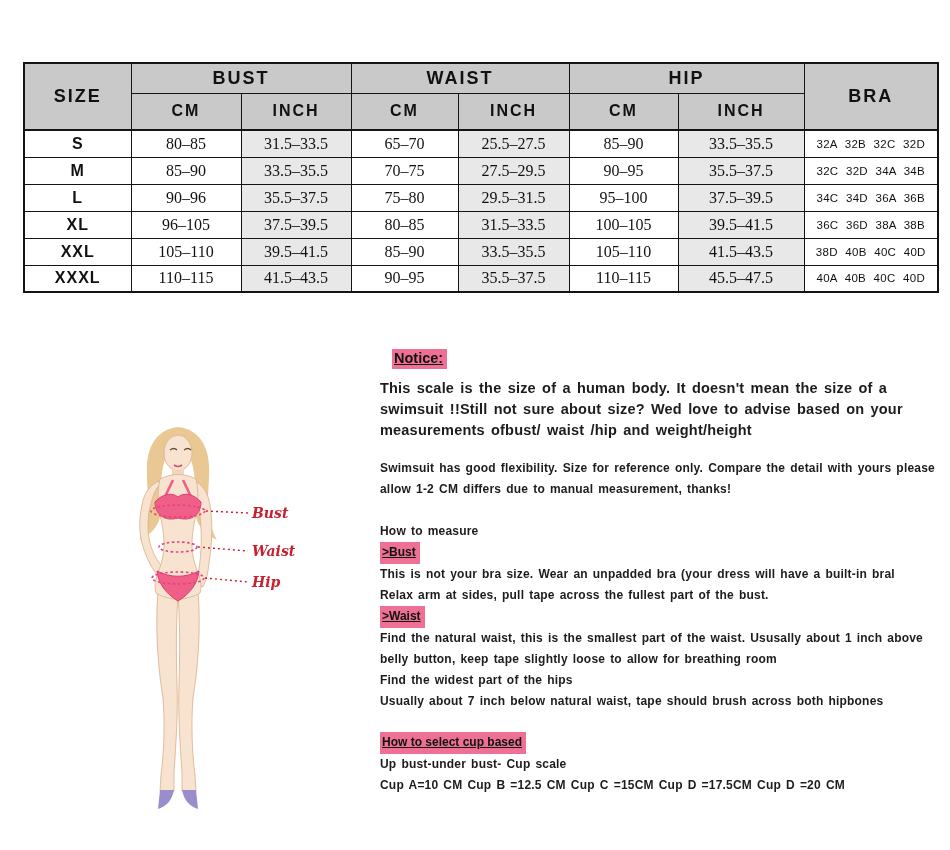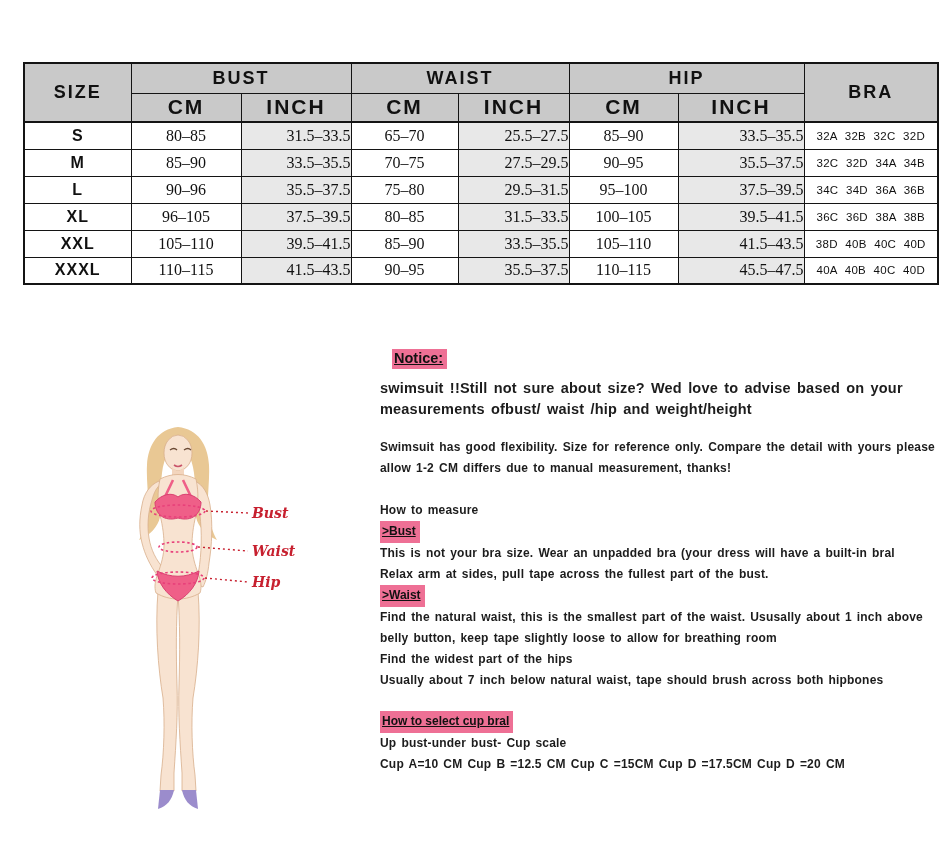--- a/index.html
+++ b/index.html
@@ -21,27 +21,27 @@
     border:1px solid var(--border_dark);
     text-align:center;vertical-align:middle;overflow:hidden;white-space:nowrap;
   }
   table.size-table{border:2px solid var(--border_dark);}
   table.size-table thead th{
     background:var(--header_gray);
     font-family:"Liberation Sans",sans-serif;
     font-weight:600;letter-spacing:2px;font-size:18px;color:#111;
     height:30px;
   }
-  table.size-table thead tr.units th{font-size:21px;height:29px;}
+  table.size-table thead tr.units th{font-size:16px;height:37px;}
   table.size-table thead tr.groups th{border-bottom-width:1px;}
   table.size-table thead th.rowspan-cell{border-bottom:2px solid var(--border_dark);}
   table.size-table tbody tr{height:27px;}
   table.size-table tbody td{font-family:"Liberation Serif",serif;font-size:16px;color:#111;}
   table.size-table tbody td.c-size{font-family:"Liberation Sans",sans-serif;font-weight:600;font-size:16px;letter-spacing:1px;}
-  table.size-table tbody td.c-inch{background:var(--inch_gray);text-align:right;}
+  table.size-table tbody td.c-inch{background:var(--inch_gray);}
   table.size-table tbody td.c-bra{font-family:"Liberation Sans",sans-serif;font-size:11.5px;letter-spacing:.3px;word-spacing:4px;}
   table.size-table thead tr.groups th, table.size-table thead tr.units th{border-bottom:2px solid var(--border_dark);}
   table.size-table thead tr.groups th.group-head{border-bottom:1px solid var(--border_dark);}
 
   
   .notes{position:absolute;left:380px;top:349px;width:558px;}
   .line{line-height:21px;white-space:nowrap;font-weight:700;font-size:12px;letter-spacing:.2px;word-spacing:1.5px;}
   .big .line{font-size:14.5px;letter-spacing:.2px;word-spacing:2px;}
   .hl{
     display:inline-block;background:var(--highlight_pink);
@@ -214,20 +214,21 @@
     </svg>
   </div>
 
   <div class="notes">
 
     <div class="notice-title">
       <span class="hl">Notice:</span>
     </div>
 
     <div class="big mt-body">
+      <div class="line">This scale is the size of a human body. It doesn't mean the size of a</div>
       <div class="line">swimsuit !!Still not sure about size? Wed love to advise based on your</div>
       <div class="line">measurements ofbust/ waist /hip and weight/height</div>
     </div>
 
     <div class="mt-flex">
       <div class="line">Swimsuit has good flexibility. Size for reference only. Compare the detail with yours please</div>
       <div class="line">allow 1-2 CM differs due to manual measurement, thanks!</div>
     </div>
 
     <div class="mt-measure">
@@ -244,20 +245,20 @@
       </div>
       <div class="line">Find the natural waist, this is the smallest part of the waist. Ususally about 1 inch above</div>
       <div class="line">belly button, keep tape slightly loose to allow for breathing room</div>
 
       <div class="line">Find the widest part of the hips</div>
       <div class="line">Usually about 7 inch below natural waist, tape should brush across both hipbones</div>
     </div>
 
     <div class="mt-cup">
       <div class="section-label">
-        <span class="hl">How to select cup bral</span>
+        <span class="hl">How to select cup based</span>
       </div>
       <div class="line">Up bust-under bust- Cup scale</div>
       <div class="line">Cup A=10 CM Cup B =12.5 CM Cup C =15CM Cup D =17.5CM Cup D =20 CM</div>
     </div>
 
   </div>
 </div>
 
 </body></html>

